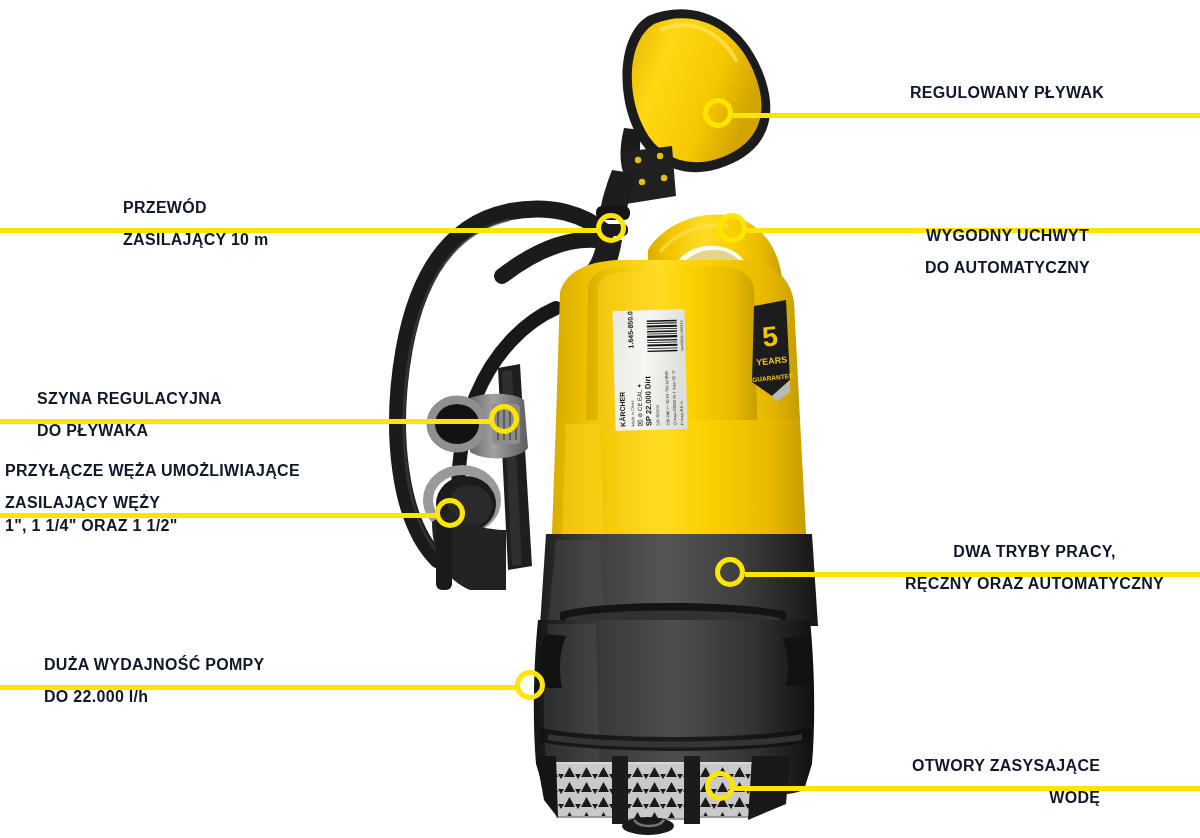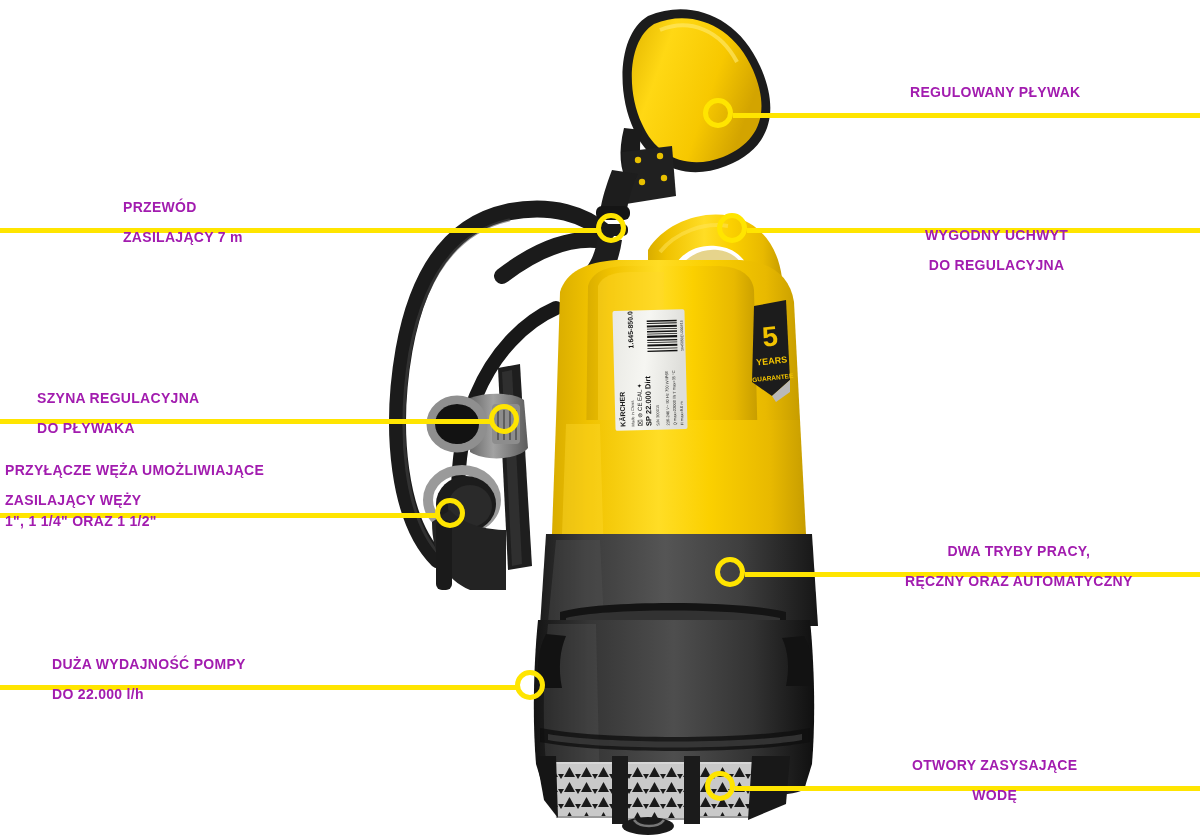--- a/index.html
+++ b/index.html
@@ -33,23 +33,23 @@
     border-radius:50%;
     box-sizing:border-box;
     background:transparent;
     z-index:45;
   }
 
   
   .callout-text{
     position:absolute;
     z-index:50;
-    color:#a21caf;
+    color:#0f172a;
     font-weight:bold;
-    font-size:14px;
+    font-size:16px;
     letter-spacing:.3px;
     line-height:1.0;
     white-space:nowrap;
   }
   .callout-text .ln{display:block;}
   .ln.l1{margin-bottom:16px;}
   .ln.l2{margin-top:16px;}
   .ln.l3{margin-top:7px;}
   .t-right{text-align:center;}
   .t-left{text-align:left;}
@@ -289,28 +289,28 @@
   <div class="leader" style="left:733px; top:113px; width:467px;"></div>
   <div class="ring" style="left:703px; top:98px;"></div>
   <div class="callout-text t-right" style="left:910px; top:85px;">
     <span class="ln">REGULOWANY PŁYWAK</span>
   </div>
 
   <div class="leader" style="left:0px; top:228px; width:601px;"></div>
   <div class="ring" style="left:596px; top:213px;"></div>
   <div class="callout-text t-left" style="left:123px; top:200px;">
     <span class="ln l1">PRZEWÓD</span>
-    <span class="ln l2">ZASILAJĄCY 7 m</span>
+    <span class="ln l2">ZASILAJĄCY 10 m</span>
   </div>
 
   <div class="leader" style="left:747px; top:228px; width:453px;"></div>
   <div class="ring" style="left:717px; top:213px;"></div>
   <div class="callout-text t-right" style="left:925px; top:200px;margin-top:28px;">
     <span class="ln l1">WYGODNY UCHWYT</span>
-    <span class="ln l2">DO REGULACYJNA</span>
+    <span class="ln l2">DO AUTOMATYCZNY</span>
   </div>
 
   <div class="leader" style="left:0px; top:419px; width:494px;"></div>
   <div class="ring" style="left:489px; top:404px;"></div>
   <div class="callout-text t-left" style="left:37px; top:391px;">
     <span class="ln l1">SZYNA REGULACYJNA</span>
     <span class="ln l2">DO PŁYWAKA</span>
   </div>
 
   <div class="leader" style="left:0px; top:513px; width:440px;"></div>
@@ -323,25 +323,25 @@
 
   <div class="leader" style="left:745px; top:572px; width:455px;"></div>
   <div class="ring" style="left:715px; top:557px;"></div>
   <div class="callout-text t-right" style="left:905px; top:544px;">
     <span class="ln l1">DWA TRYBY PRACY,</span>
     <span class="ln l2">RĘCZNY ORAZ  AUTOMATYCZNY</span>
   </div>
 
   <div class="leader" style="left:0px; top:685px; width:520px;"></div>
   <div class="ring" style="left:515px; top:670px;"></div>
-  <div class="callout-text t-left" style="left:52px; top:657px;">
+  <div class="callout-text t-left" style="left:44px; top:657px;">
     <span class="ln l1">DUŻA WYDAJNOŚĆ POMPY</span>
     <span class="ln l2">DO 22.000 l/h</span>
   </div>
 
   <div class="leader" style="left:735px; top:786px; width:465px;"></div>
   <div class="ring" style="left:705px; top:771px;"></div>
-  <div class="callout-text t-right" style="left:912px; top:758px;">
+  <div class="callout-text t-right" style="left:912px; top:758px;text-align:right;">
     <span class="ln l1">OTWORY ZASYSAJĄCE</span>
     <span class="ln l2">WODĘ</span>
   </div>
 
 </div>
 
 </body></html>

